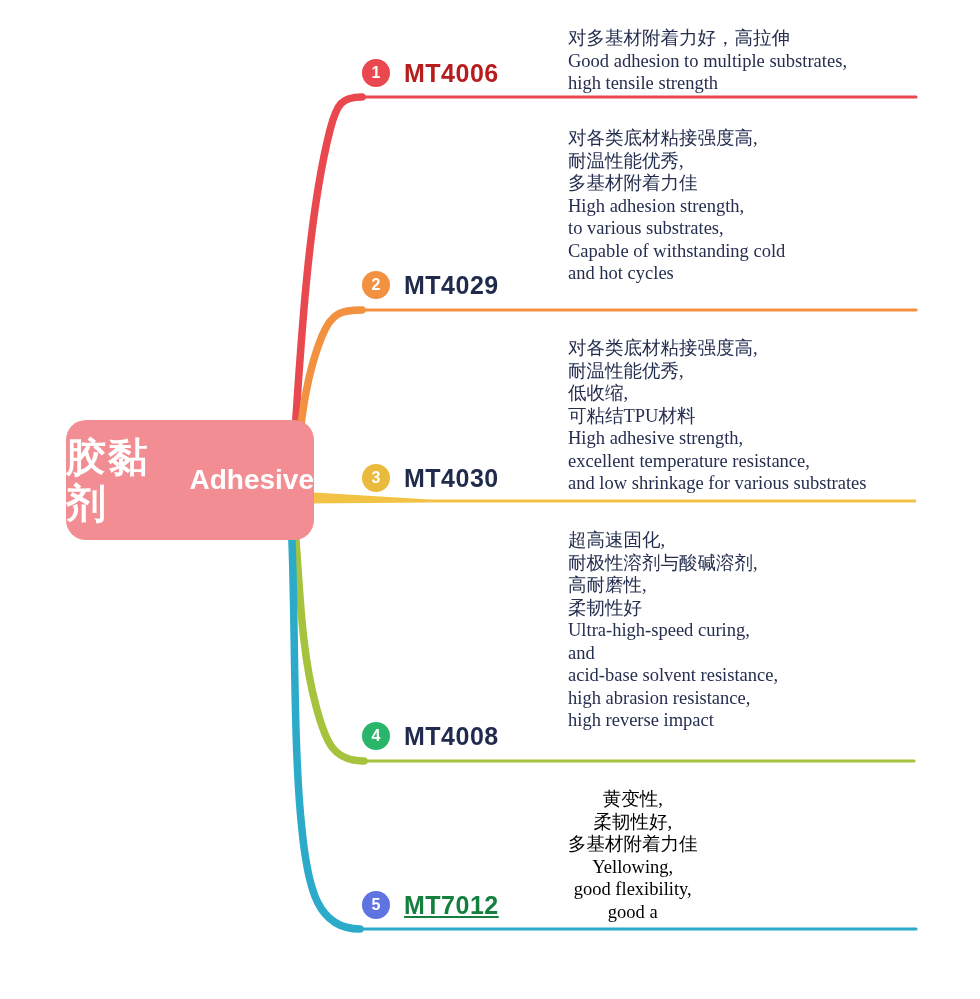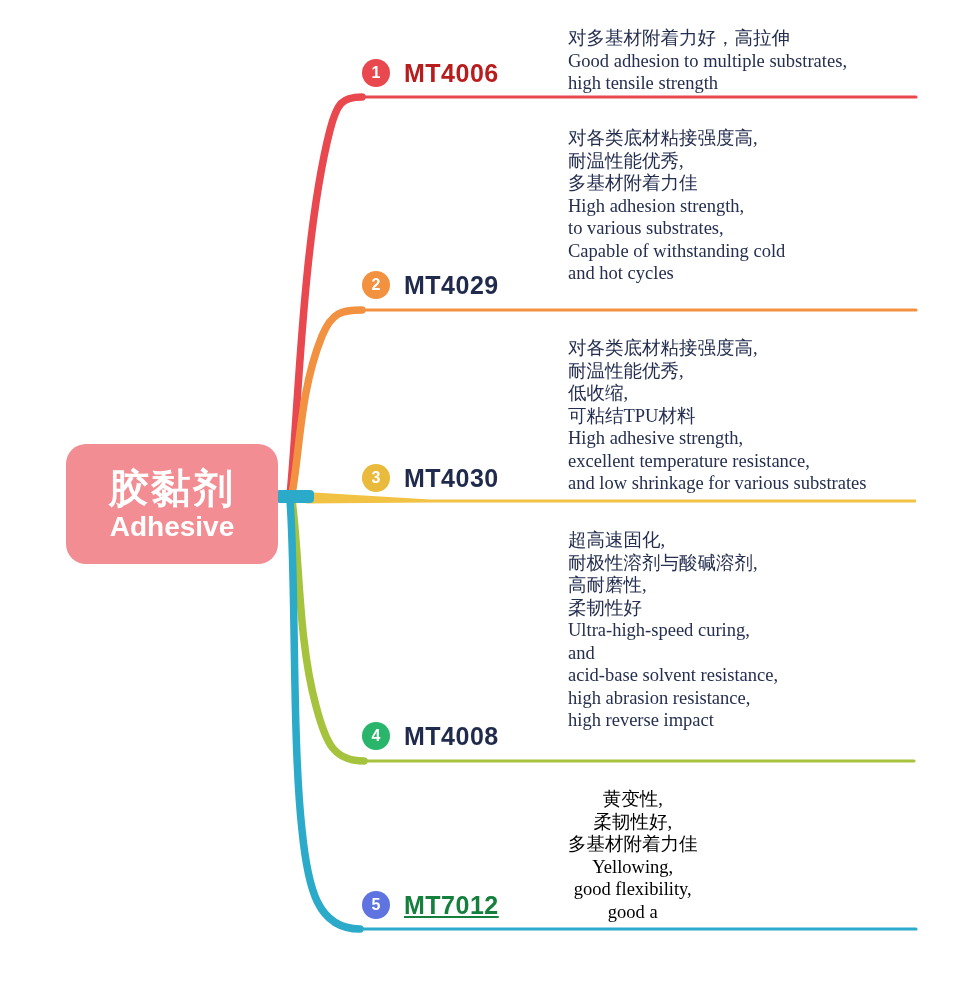--- a/index.html
+++ b/index.html
@@ -4,22 +4,22 @@
 <style>
   html,body{margin:0;padding:0;}
   body{
     width:980px;height:999px;position:relative;background:#ffffff;
     font-family:"Liberation Sans", sans-serif;overflow:hidden;
   }
   #stage{position:absolute;inset:0;width:980px;height:999px;}
   #wires{position:absolute;left:0;top:0;width:980px;height:999px;}
 
   .root-node{
-    position:absolute;left:66px;top:444px;width:212px;height:120px;
-    border-radius:20px;display:flex;flex-direction:column;
+    position:absolute;left:66px;top:420px;width:248px;height:120px;
+    border-radius:20px;display:flex;flex-direction:row;
     align-items:center;justify-content:center;z-index:5;
   }
   .root-zh{font-size:40px;font-weight:bold;line-height:1.15;letter-spacing:2px;}
   .root-en{font-size:28px;font-weight:bold;line-height:1.15;}
 
   .branch{position:absolute;left:0;top:0;}
   .branch-row{
     position:absolute;display:flex;align-items:center;height:32px;z-index:4;
   }
   .num-circle{

